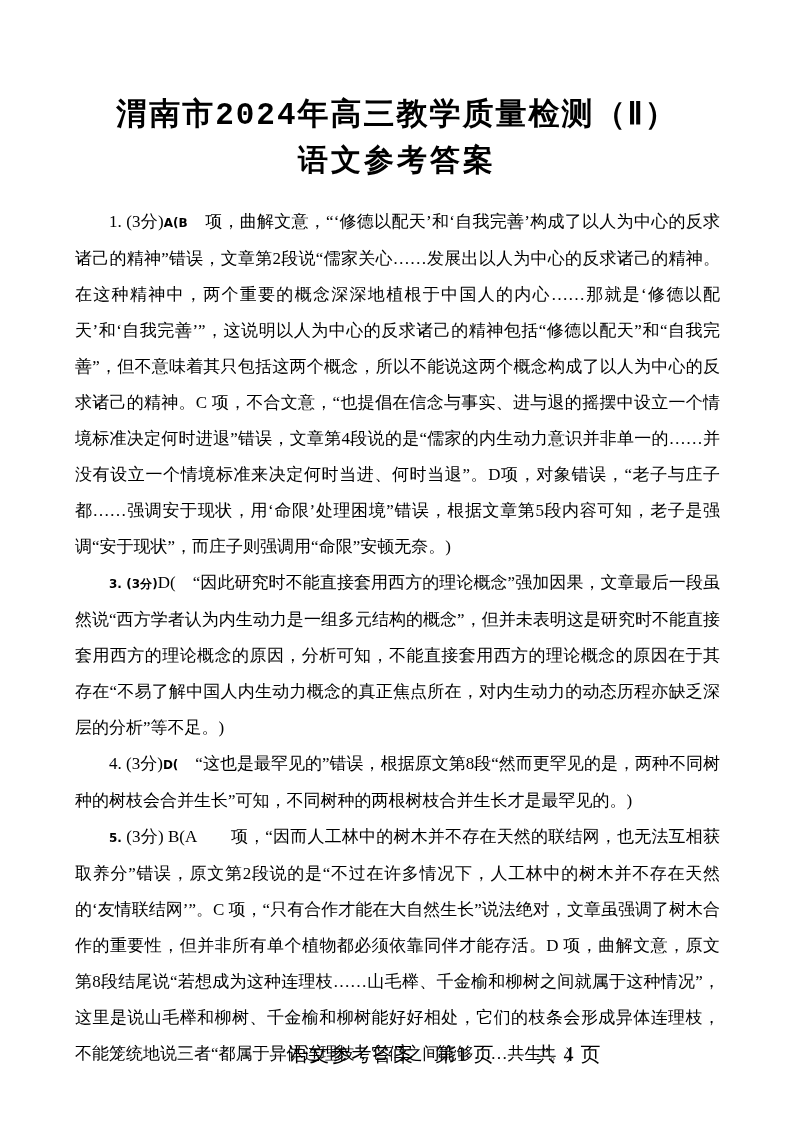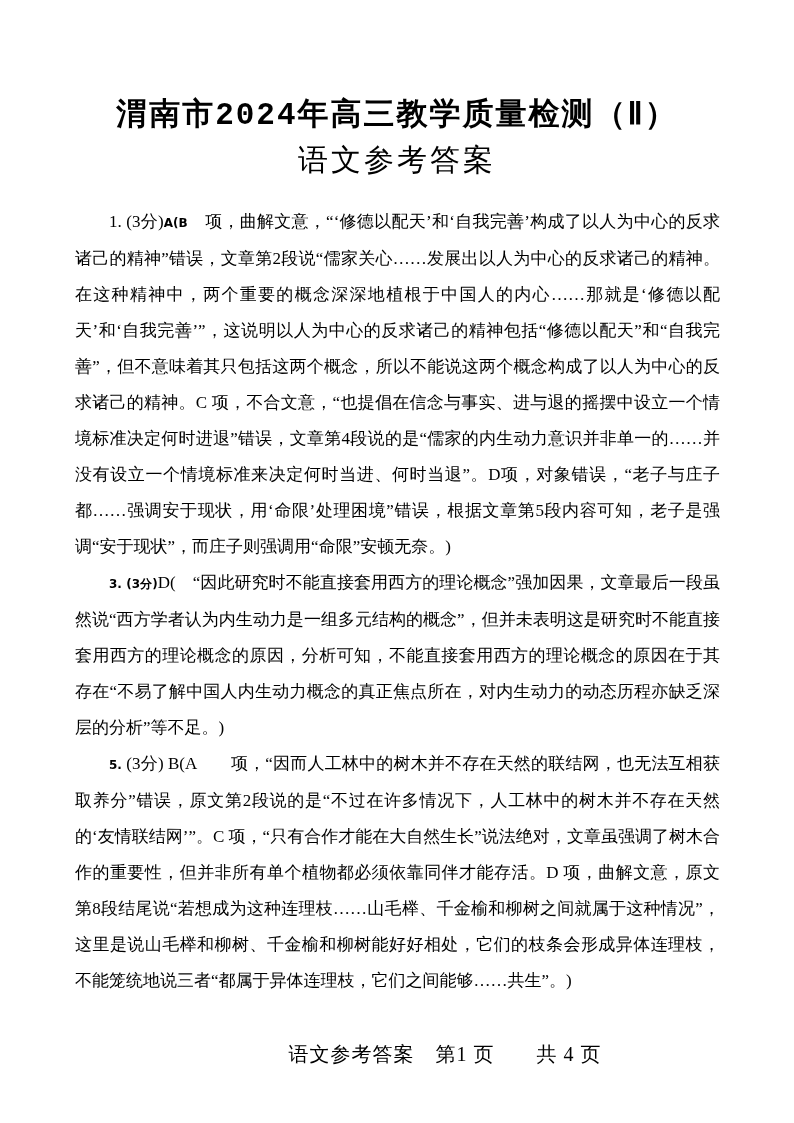--- a/index.html
+++ b/index.html
@@ -26,21 +26,21 @@
     font-size: 31px;
     font-weight: bold;
     font-family: Liberation Mono, monospace;
     letter-spacing: 2px;
     line-height: 40px;
   }
   .title-sub {
     margin-top: 4px;
     text-align: center;
     font-size: 30px;
-    font-weight: 400;
+    font-weight: 700;
     font-family: "DejaVu Sans", sans-serif;
     letter-spacing: 3px;
     line-height: 40px;
   }
   .content {
     margin: 24px 74px 0 75px;
     font-size: 17px;
     line-height: 36px;
     text-align: justify;
   }
@@ -69,18 +69,19 @@
 
 <div class="page">
 
   <div class="title-main">渭南市2024年高三教学质量检测（Ⅱ）</div>
 
   <div class="title-sub">语文参考答案</div>
 
   <div class="content">
       <p class="answer-para"><span class="seg">1. (3分)</span><span class="seg bold">A(B</span><span class="seg">　项，曲解文意，“‘修德以配天’和‘自我完善’构成了以人为中心的反求诸己的精神”错误，文章第2段说“儒家关心……发展出以人为中心的反求诸己的精神。在这种精神中，两个重要的概念深深地植根于中国人的内心……那就是‘修德以配天’和‘自我完善’”，这说明以人为中心的反求诸己的精神包括“修德以配天”和“自我完善”，但不意味着其只包括这两个概念，所以不能说这两个概念构成了以人为中心的反求诸己的精神。C 项，不合文意，“也提倡在信念与事实、进与退的摇摆中设立一个情境标准决定何时进退”错误，文章第4段说的是“儒家的内生动力意识并非单一的……并没有设立一个情境标准来决定何时当进、何时当退”。D项，对象错误，“老子与庄子都……强调安于现状，用‘命限’处理困境”错误，根据文章第5段内容可知，老子是强调“安于现状”，而庄子则强调用“命限”安顿无奈。)</span></p>
       <p class="answer-para"><span class="seg bold">3. (3分)</span><span class="seg">D(　“因此研究时不能直接套用西方的理论概念”强加因果，文章最后一段虽然说“西方学者认为内生动力是一组多元结构的概念”，但并未表明这是研究时不能直接套用西方的理论概念的原因，分析可知，不能直接套用西方的理论概念的原因在于其存在“不易了解中国人内生动力概念的真正焦点所在，对内生动力的动态历程亦缺乏深层的分析”等不足。)</span></p>
+      <p class="answer-para"><span class="seg">4. (3分)</span><span class="seg bold">D(</span><span class="seg">　“这也是最罕见的”错误，根据原文第8段“然而更罕见的是，两种不同树种的树枝会合并生长”可知，不同树种的两根树枝合并生长才是最罕见的。)</span></p>
       <p class="answer-para"><span class="seg bold">5.</span><span class="seg"> (3分) B(A　　项，“因而人工林中的树木并不存在天然的联结网，也无法互相获取养分”错误，原文第2段说的是“不过在许多情况下，人工林中的树木并不存在天然的‘友情联结网’”。C 项，“只有合作才能在大自然生长”说法绝对，文章虽强调了树木合作的重要性，但并非所有单个植物都必须依靠同伴才能存活。D 项，曲解文意，原文第8段结尾说“若想成为这种连理枝……山毛榉、千金榆和柳树之间就属于这种情况”，这里是说山毛榉和柳树、千金榆和柳树能好好相处，它们的枝条会形成异体连理枝，不能笼统地说三者“都属于异体连理枝，它们之间能够……共生”。)</span></p>
     </div>
 
   <div class="footer">语文参考答案　第1 页　　共 4 页</div>
 
 </div>
 
 </body></html>

